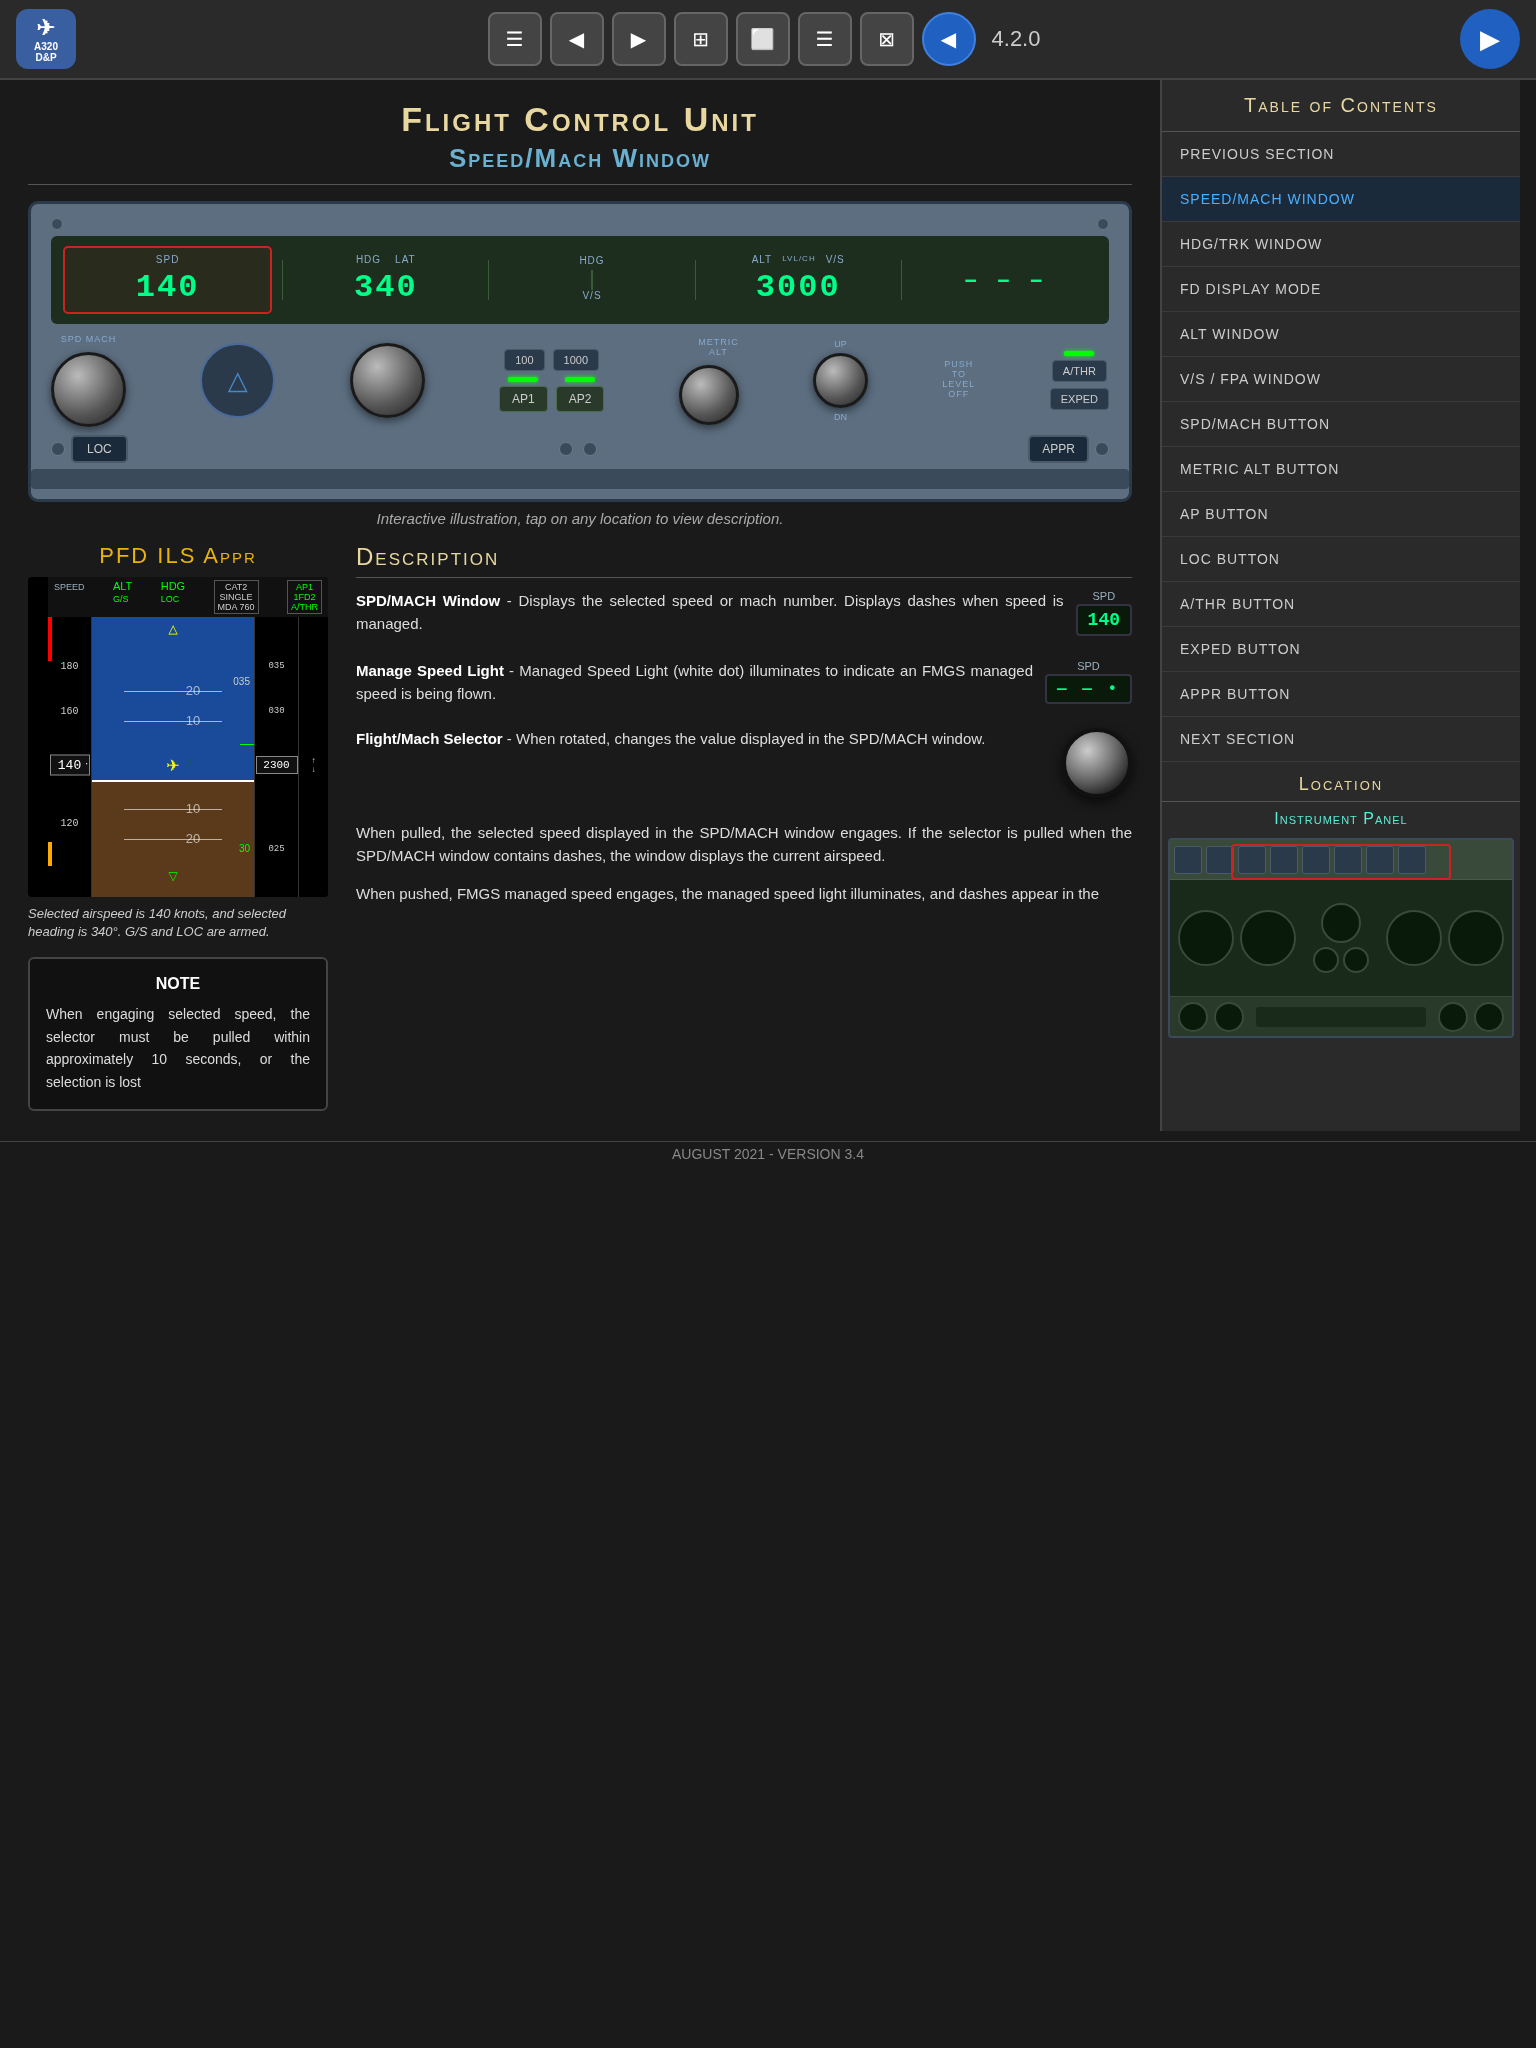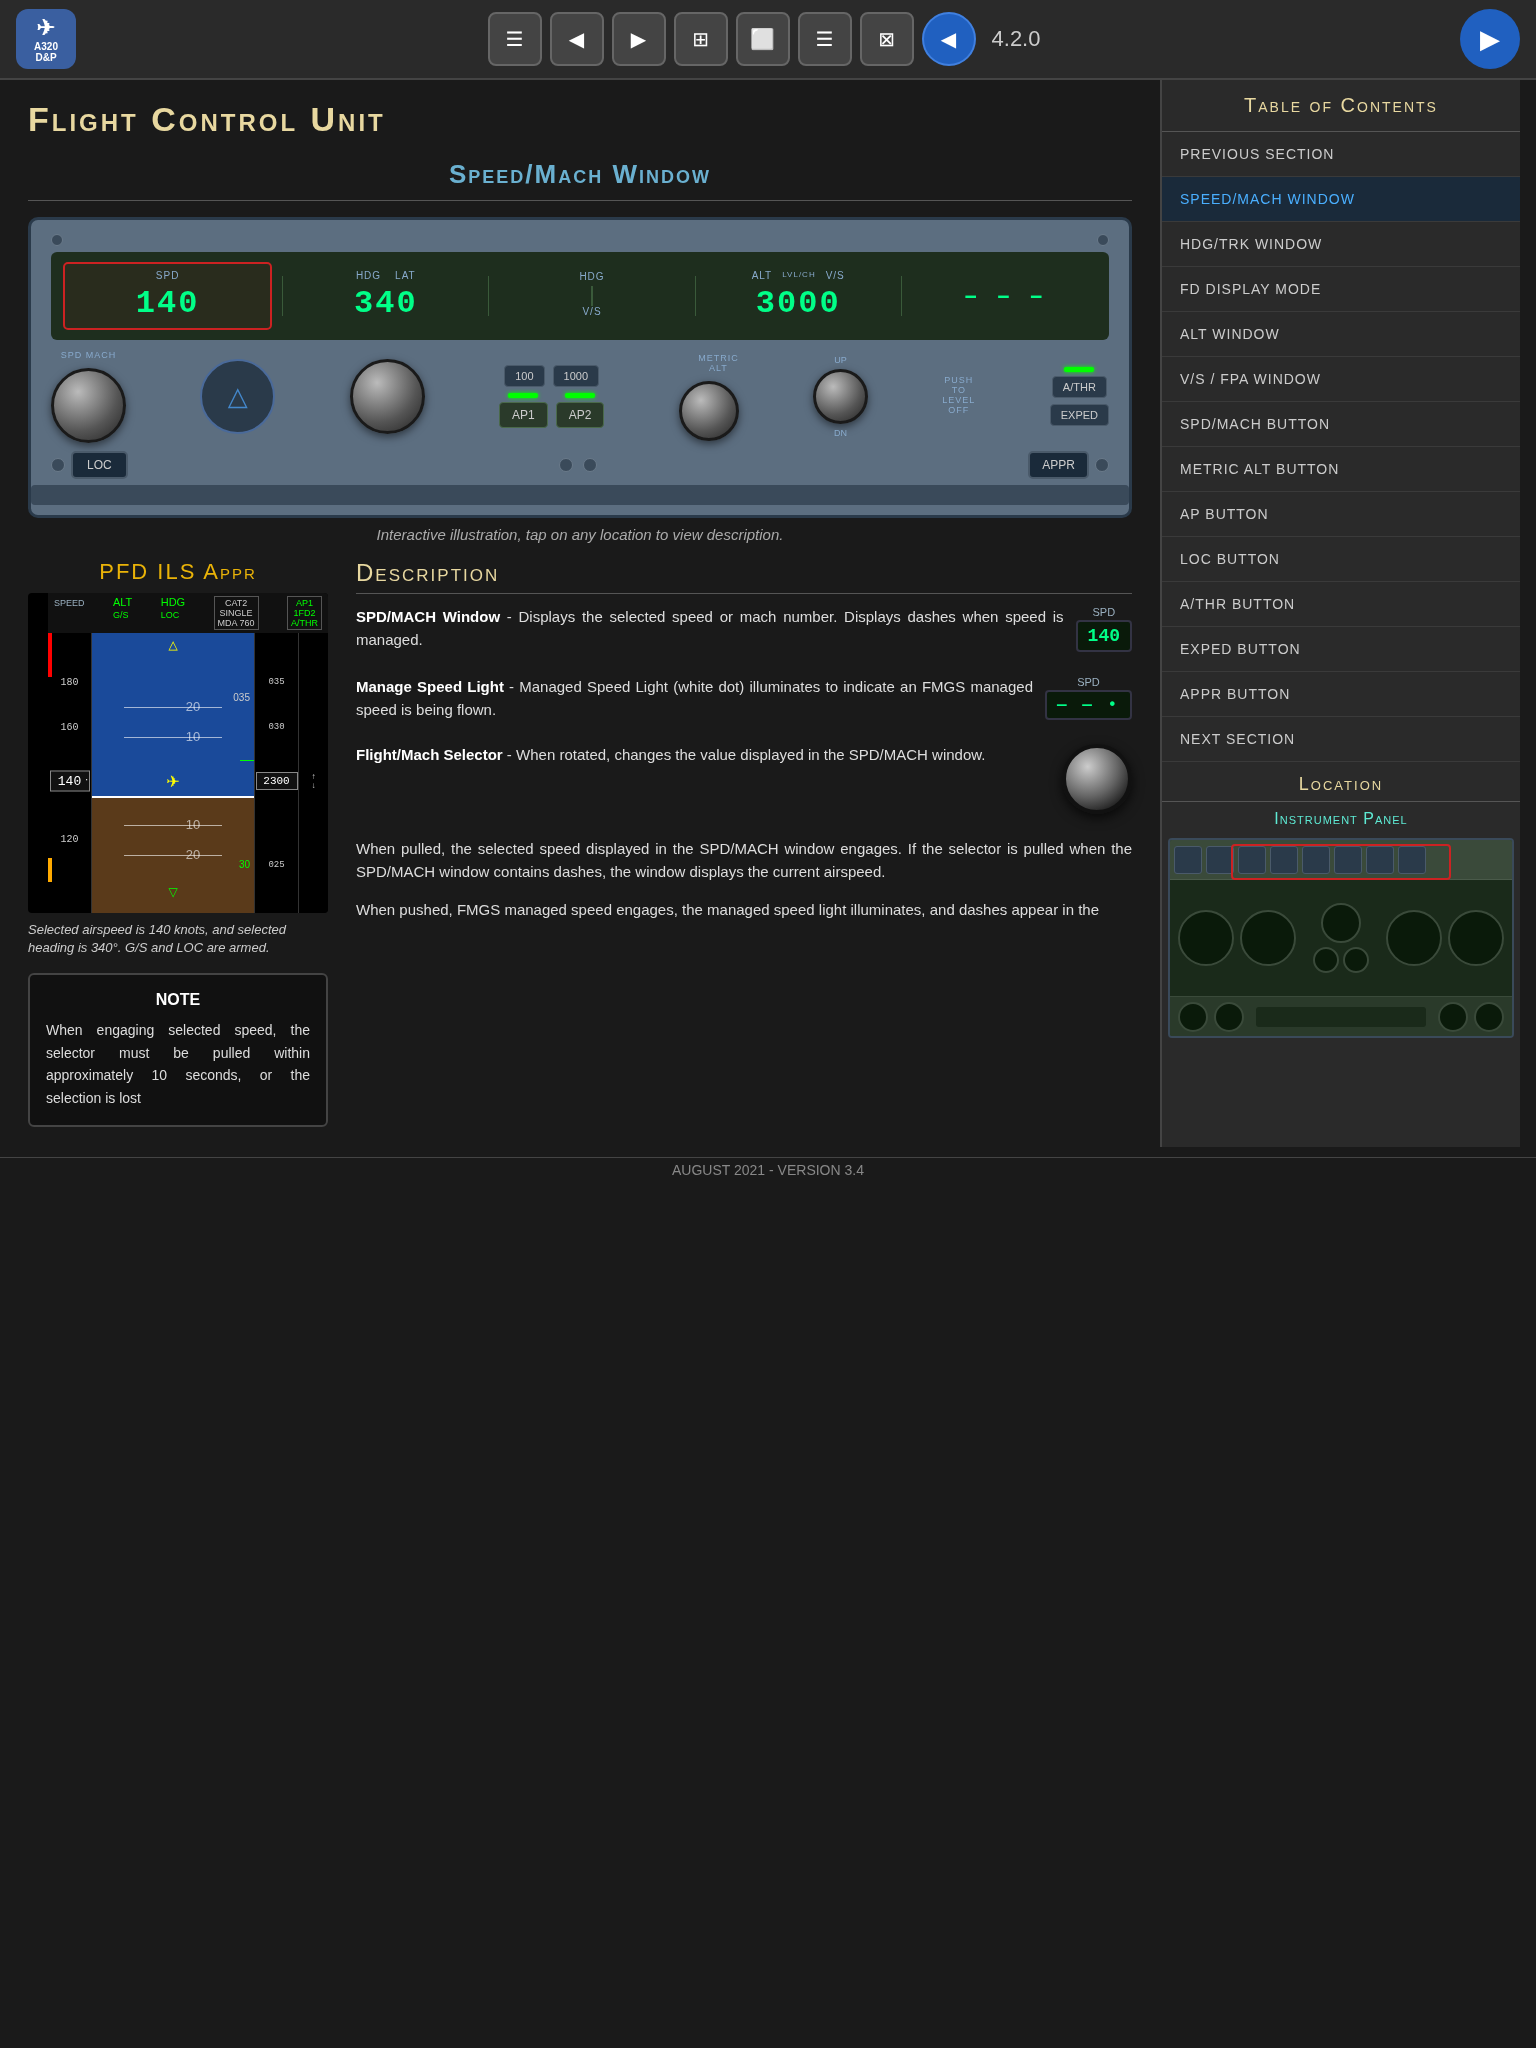--- a/index.html
+++ b/index.html
@@ -98,25 +98,26 @@
     .sidebar {
       width: 360px;
       background: #2a2a2a;
       border-left: 2px solid #444;
       padding: 0;
       flex-shrink: 0;
     }
 
     
     .page-title {
+      text-align: center;
       font-size: 34px;
       font-weight: bold;
       letter-spacing: 3px;
       color: #e8d8a0;
-      margin-bottom: 20px;
+      margin-bottom: 4px;
       font-variant: small-caps;
     }
     .page-subtitle {
       text-align: center;
       font-size: 26px;
       color: #6ab0d0;
       font-variant: small-caps;
       letter-spacing: 2px;
       margin-bottom: 16px;
       border-bottom: 1px solid #555;

